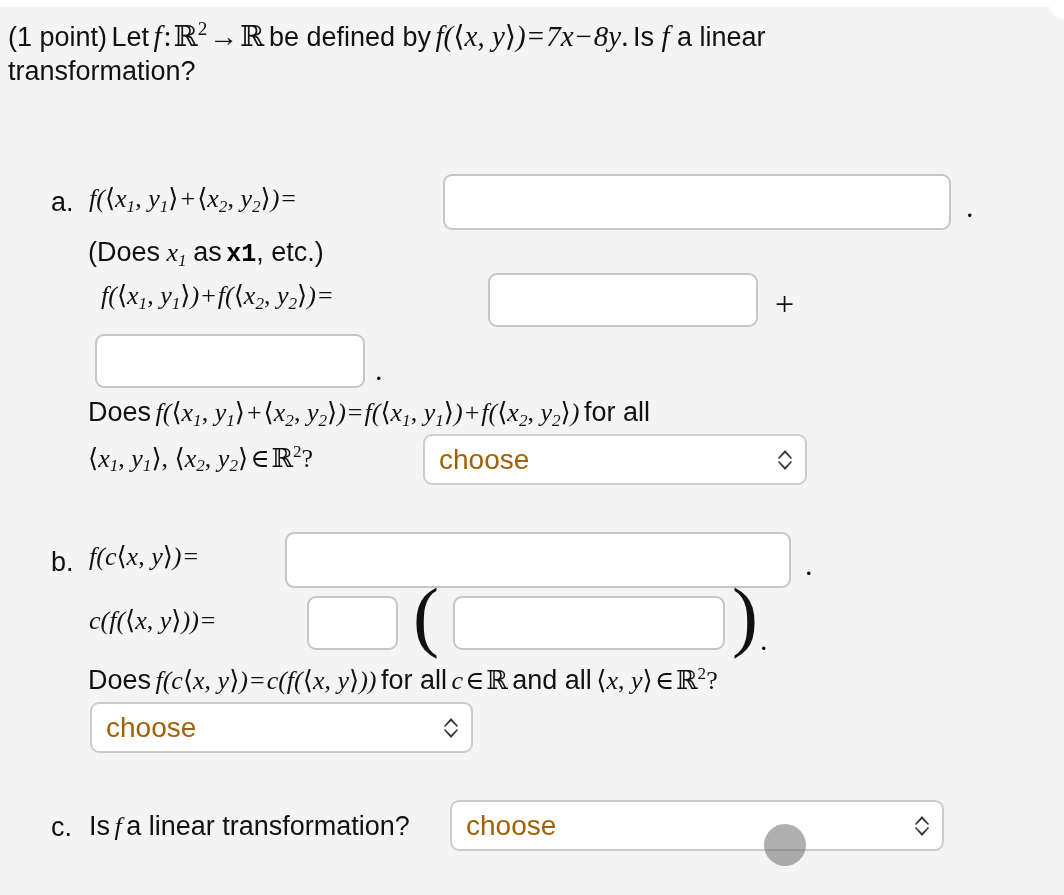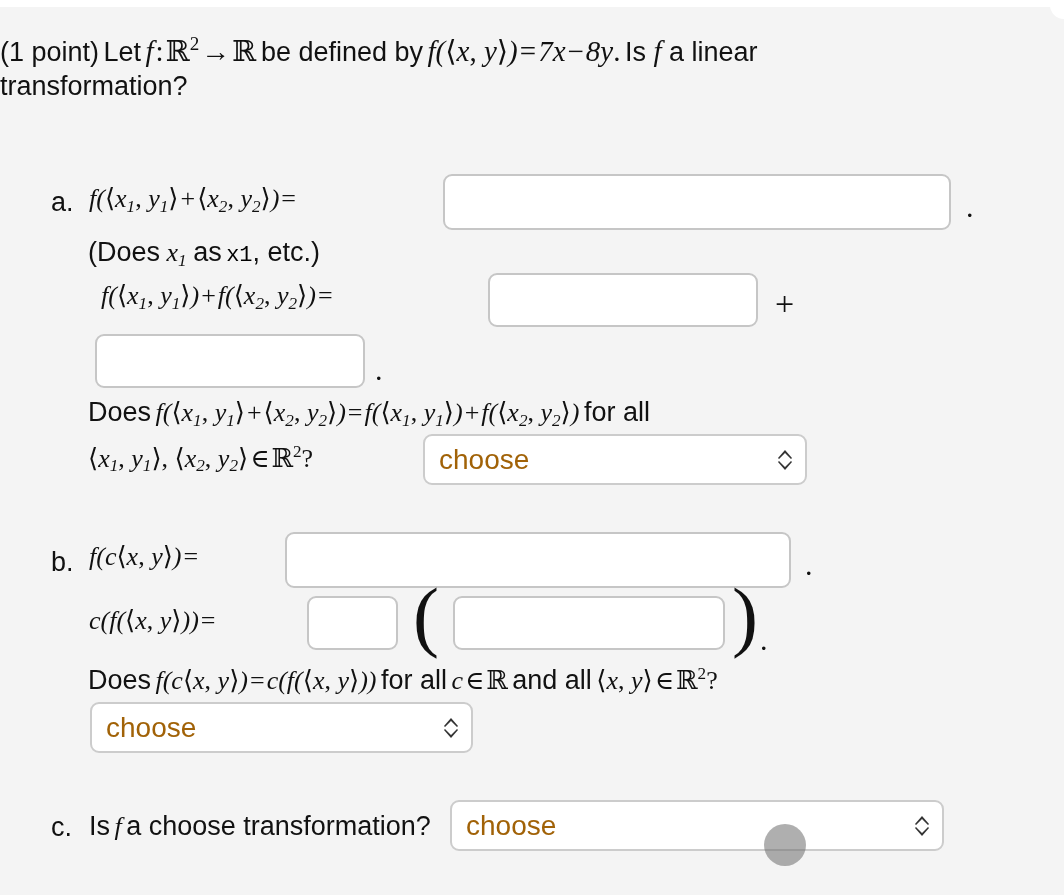--- a/index.html
+++ b/index.html
@@ -52,23 +52,23 @@
   .mth {
     font-family: "Liberation Serif", "DejaVu Serif", serif;
     font-style: italic;
     color: #111111;
     font-size: 26px;
     white-space: nowrap;
   }
   .mth .up { font-style: normal; }
   .mono-b {
     font-family: "Liberation Mono", "DejaVu Sans Mono", monospace;
-    font-weight: normal;
-    font-style: normal;
-    font-size: 22px;
+    font-weight: bold;
+    font-style: normal;
+    font-size: 25px;
     text-align: center;
   }
   sub.s {
     font-size: 0.66em;
     vertical-align: -0.28em;
     font-style: italic;
   }
   sup.s {
     font-size: 0.66em;
     vertical-align: 0.56em;
@@ -77,24 +77,23 @@
   .bb {
     font-family: "DejaVu Serif", serif;
     font-style: normal;
   }
   .ang { font-style: normal; }
   .op  { font-style: normal; padding: 0 2px; }
 
   
   #problem-header {
     position: absolute;
-    left: 0;
+    left: 8px;
     top: 18px;
     width: 1044px;
-    margin-top: 15px;
   }
   #problem-header .mth { font-size: 29px; }
 
   
   .blank {
     position: absolute;
     background: #ffffff;
     border: 2px solid #c6c6c6;
     border-radius: 9px;
     box-sizing: border-box;
@@ -269,21 +268,21 @@
         <path d="M9 23 L16 15 L15 14 L9 20 L3 14 L2 15 Z" fill="#333333"></path>
       </svg>
     </span>
   </div>
 
   <div class="label-letter" style="left:51px; top:812px;">c.</div>
 
   <div class="row" style="left:89px; top:810px;">
     <span class="txt">Is</span>
     <span class="mth">f</span>
-    <span class="txt">a choose transformation?</span>
+    <span class="txt">a linear transformation?</span>
   </div>
 
   <div class="dropdown" style="left:450px; top:800px; width:494px; height:51px;">
     <span class="dd-label">choose</span>
     <span class="dd-chev">
       <svg viewBox="0 0 18 26" width="18" height="26" aria-hidden="true">
         <path d="M9 3 L16 11 L15 12 L9 6 L3 12 L2 11 Z" fill="#333333"></path>
         <path d="M9 23 L16 15 L15 14 L9 20 L3 14 L2 15 Z" fill="#333333"></path>
       </svg>
     </span>

